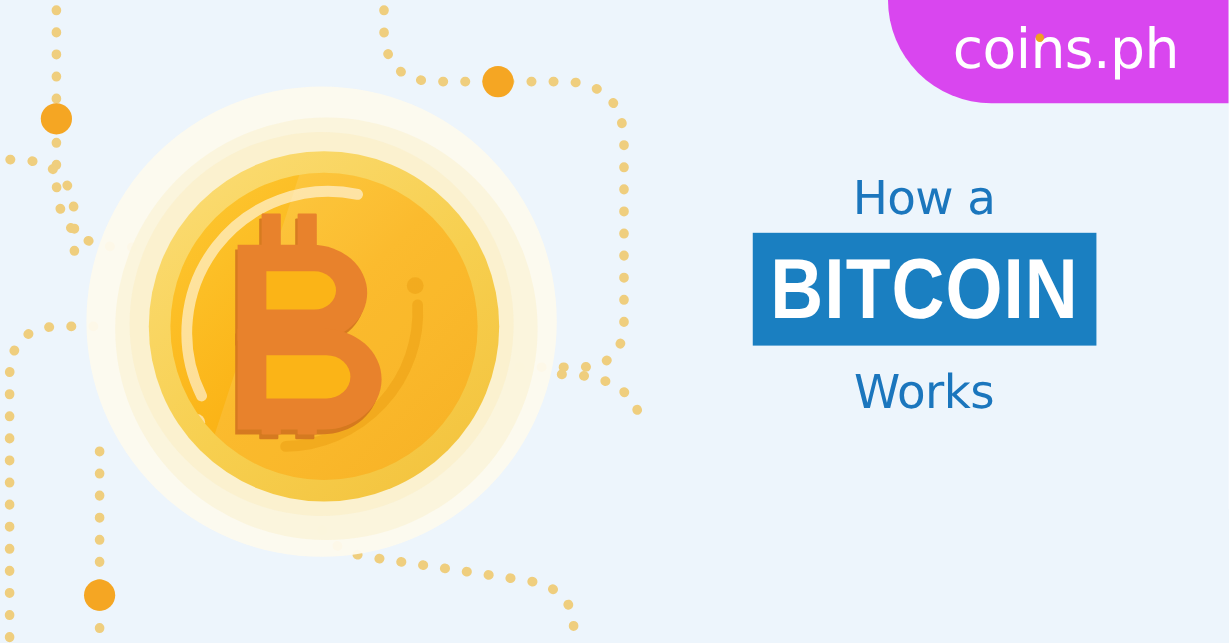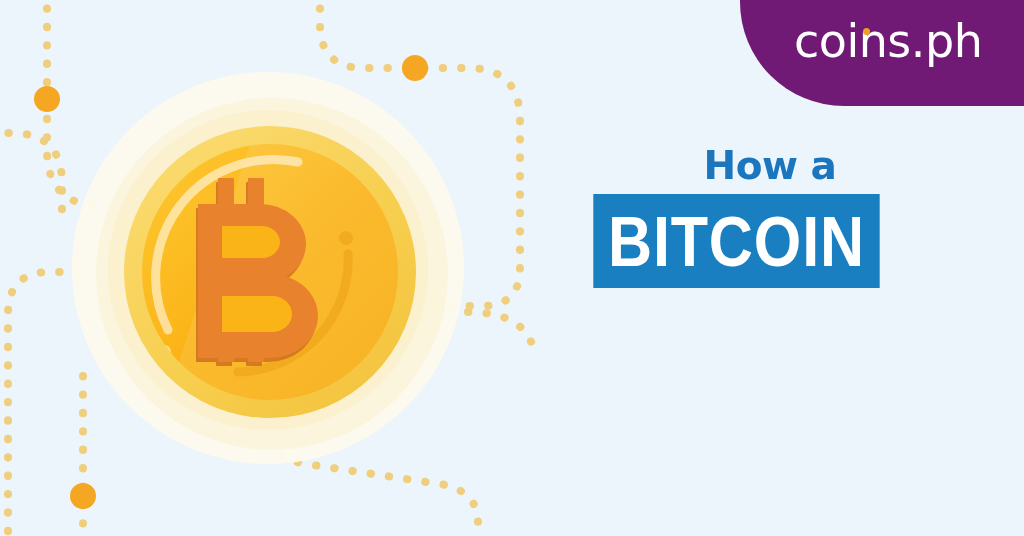--- a/index.html
+++ b/index.html
@@ -35,22 +35,22 @@
     width: 1024px;
     height: 536px;
   }
 
   
   #brand-badge {
     position: absolute;
     top: 0;
     left: 740px;
     width: 284px;
-    height: 106px;
-    background: #701a75;
+    height: 86px;
+    background: #d946ef;
     border-bottom-left-radius: 104px;
     z-index: 6;
   }
   #brand-wordmark {
     position: absolute;
     left: 54px;
     top: 18px;
     font-family: "DejaVu Sans", sans-serif;
     font-size: 46px;
     font-weight: 400;
@@ -75,28 +75,28 @@
     position: absolute;
     left: 570px;
     top: 146px;
     width: 400px;
     text-align: center;
     z-index: 5;
   }
   .kicker {
     font-family: "DejaVu Sans", sans-serif;
     font-size: 39px;
-    font-weight: bold;
+    font-weight: normal;
     color: #1b76bd;
     line-height: 1.02;
     letter-spacing: -0.5px;
   }
   .band-row {
     display: flex;
-    justify-content: flex-start;
+    justify-content: center;
   }
   .band {
     background: #1a7fc1;
     color: #ffffff;
     font-family: "Liberation Sans Narrow", "Liberation Sans", sans-serif;
     font-weight: bold;
     display: inline-block;
     white-space: nowrap;
     transform: scaleX(0.86);
   }
@@ -209,15 +209,16 @@
   <div id="brand-dot"></div>
 
   <div id="headline">
     <div class="kicker">How a</div>
     <div class="band-gap-a"></div>
     <div class="band-row">
       <span class="band" id="band-bitcoin">BITCOIN</span>
     </div>
     <div class="band-gap-b"></div>
     <div class="band-gap-c"></div>
+    <div class="kicker">Works</div>
   </div>
 
 </div>
 
 </body></html>

